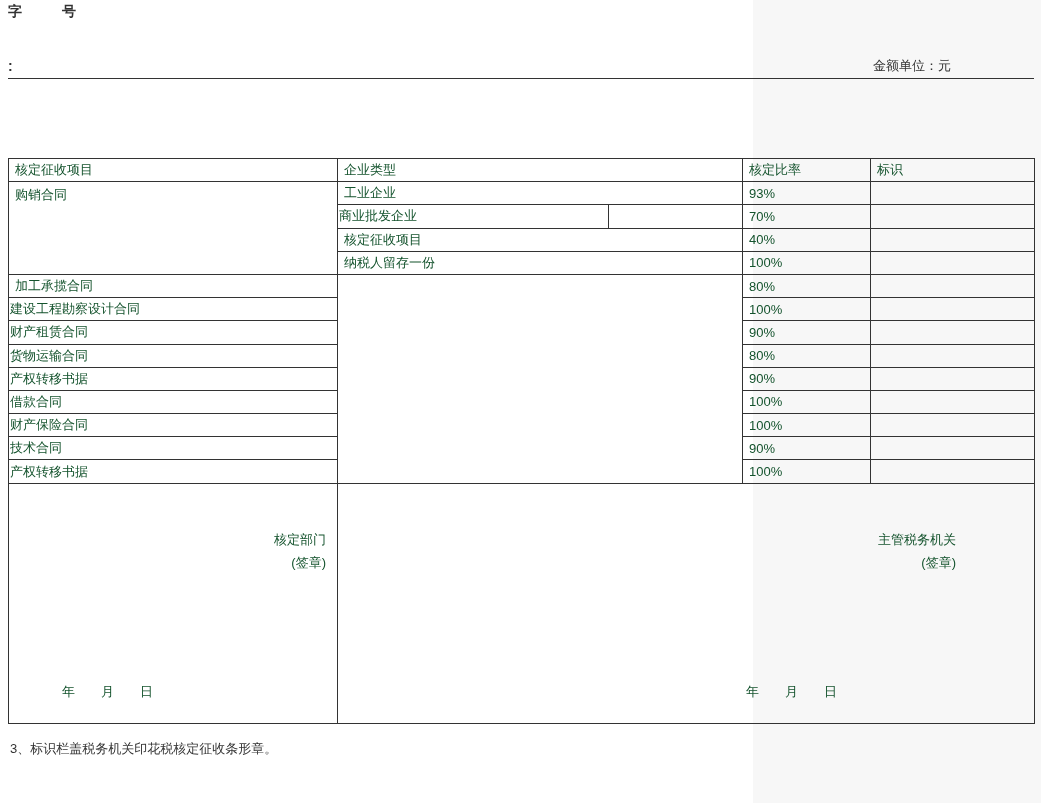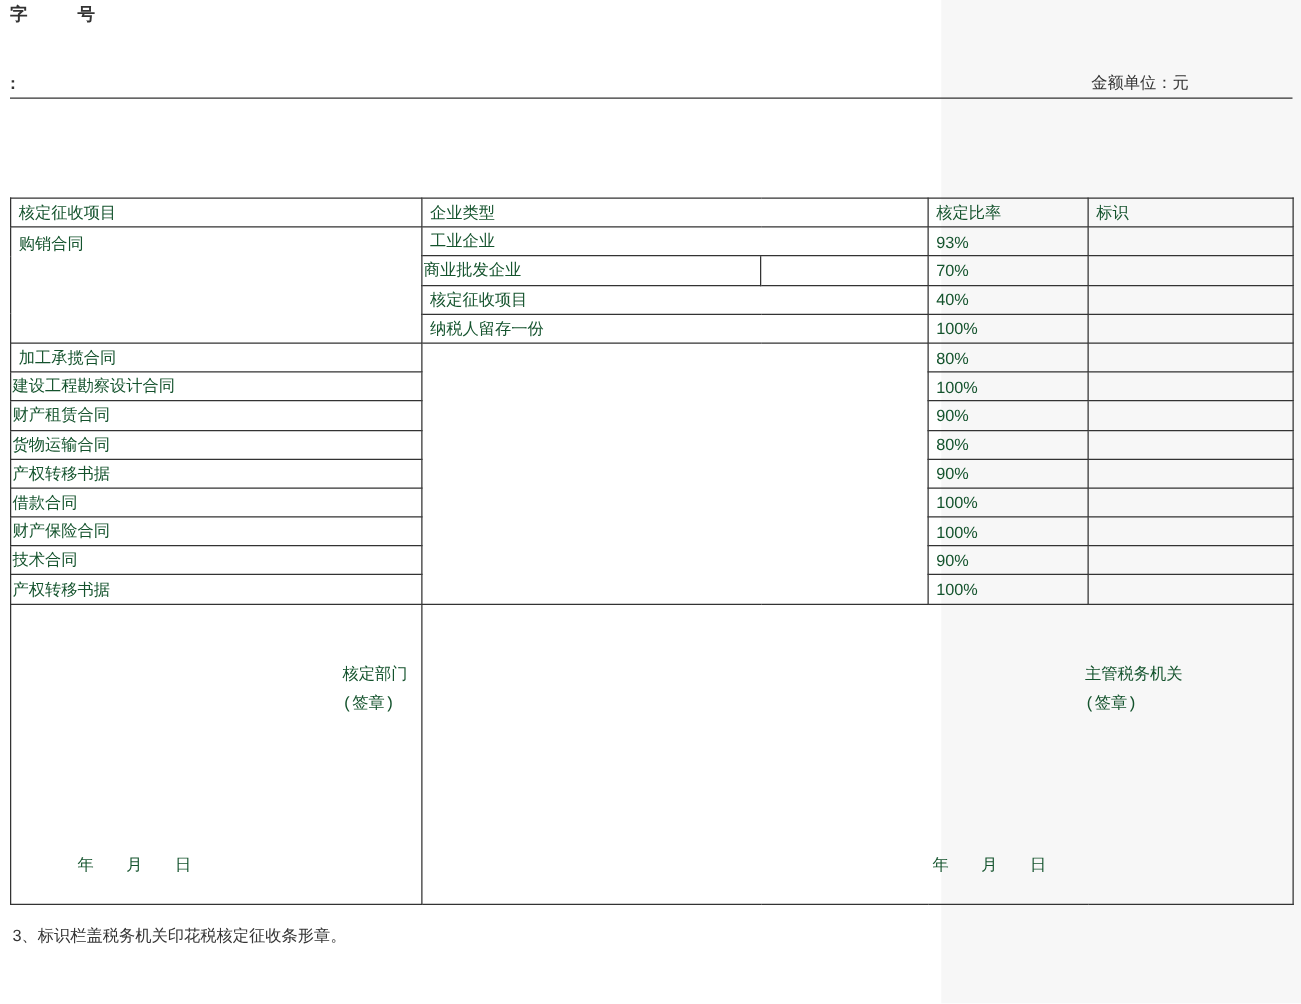--- a/index.html
+++ b/index.html
@@ -29,21 +29,21 @@
     padding:0 2px 0 6px;
     white-space:nowrap; overflow:hidden;
     vertical-align:middle;
   }
   tr.r { height:23.2px; }
   td.flush { padding-left:1px; }
   td.item-top { vertical-align:top; padding-top:4px; }
   .ul { text-underline-offset:2px;text-align:right; }
   tr.sig { height:240px; }
   td.sig-cell { position:relative; vertical-align:top; padding:0; }
-  .sig-block { position:absolute; text-align:left; line-height:23px; white-space:nowrap;font-family:Liberation Mono, monospace; }
+  .sig-block { position:absolute; text-align:right; line-height:23px; white-space:nowrap; }
   .sig-date { position:absolute; white-space:nowrap; }
 
   .notes { position:absolute; left:10px; top:737px; line-height:24px; white-space:nowrap; }
   .b { font-weight:bold; }
 </style>
 </head>
 <body>
 
 <div class="page">
 

